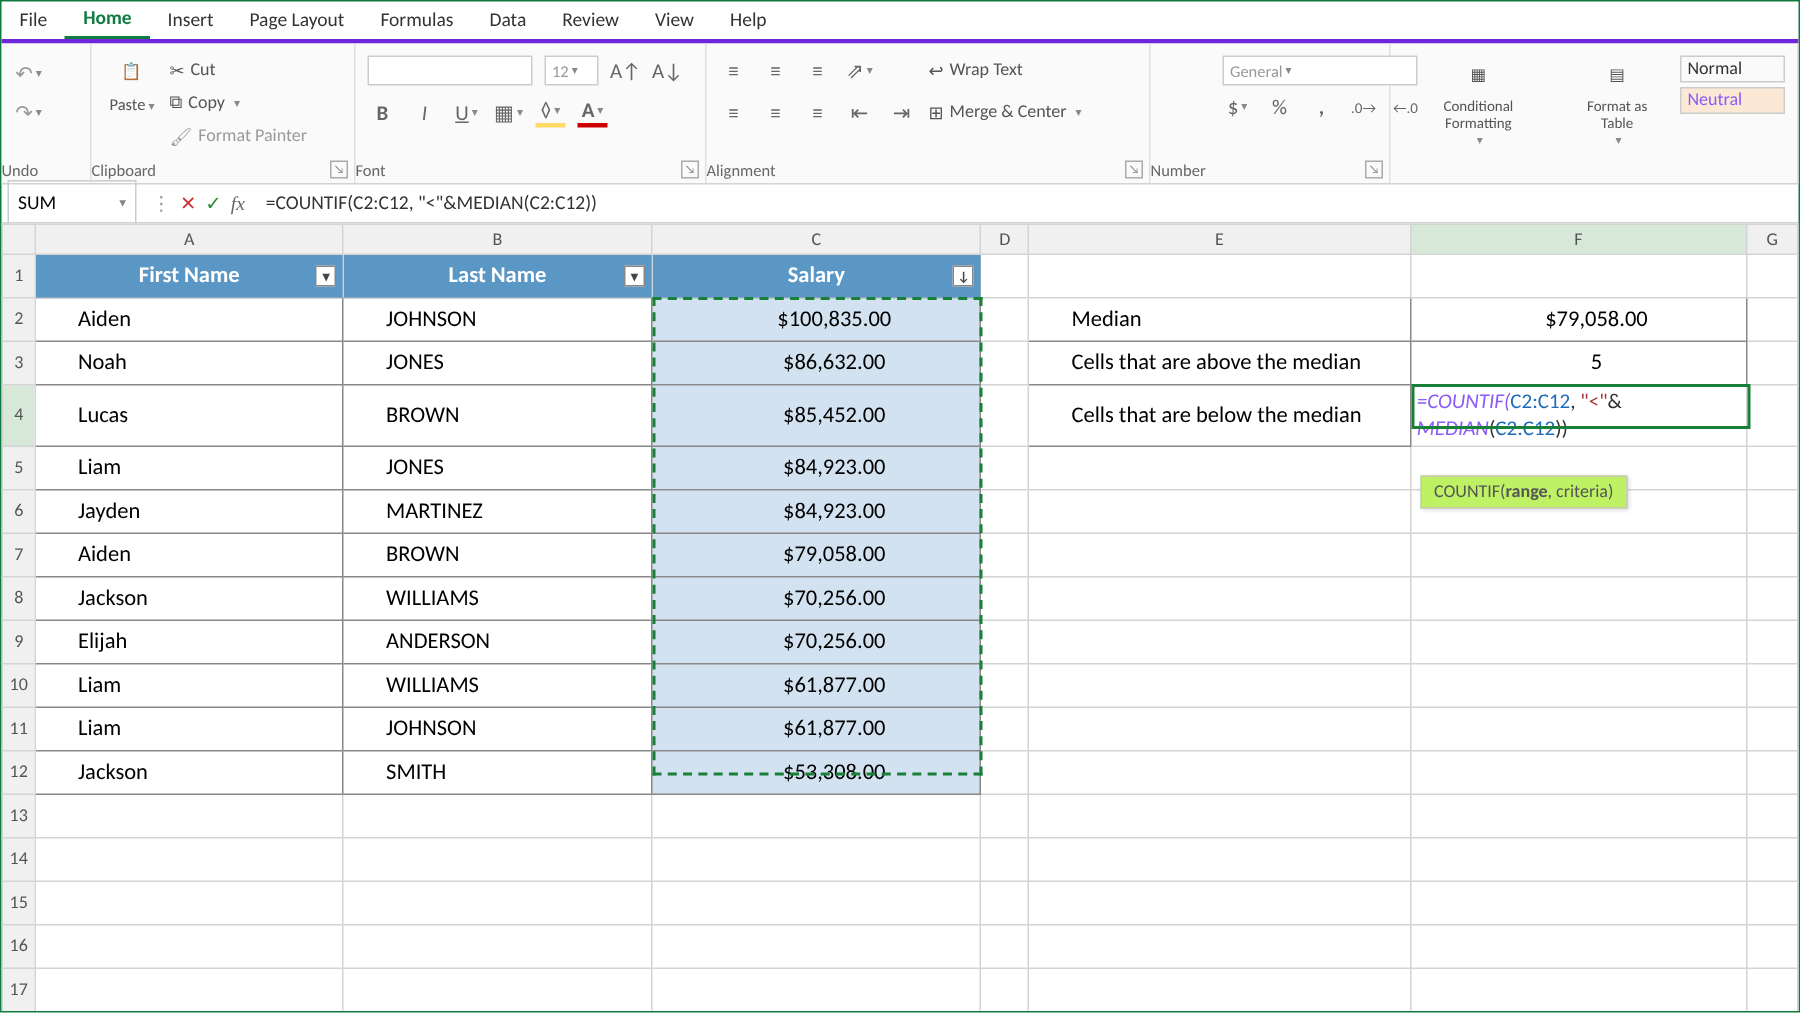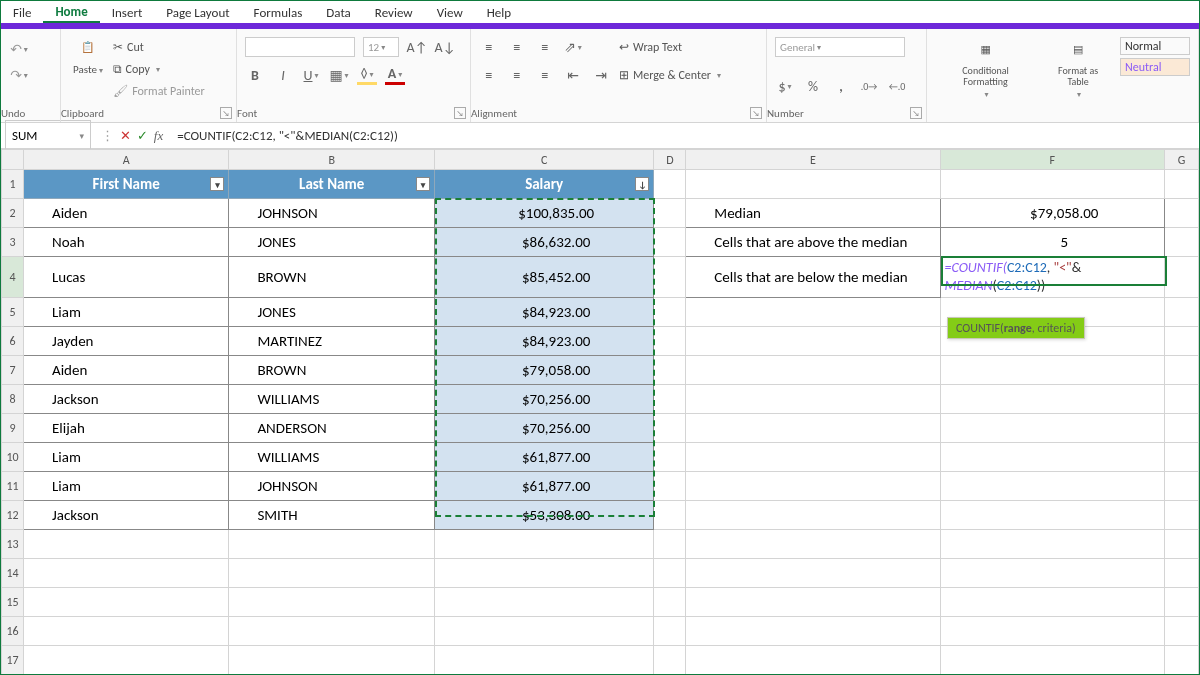--- a/index.html
+++ b/index.html
@@ -1,19 +1,19 @@
 <!DOCTYPE html>
 <html><head>
 <meta charset="utf-8">
 <style>
 * { margin: 0; padding: 0; box-sizing: border-box; font-family: "Segoe UI", Calibri, sans-serif; }
 body { background: #fff; width: 1200px; height: 675px; overflow: hidden; border: 1px solid #0e7a3d; }
 
 
-.tabs { display: flex; height: 28px; align-items: center; border-bottom: 6px solid #6d28d9; font-size: 13px; }
+.tabs { display: flex; height: 28px; align-items: center; border-bottom: 3px solid #6d28d9; font-size: 13px; }
 .tab { padding: 0 12px; height: 100%; display: flex; align-items: center; color: #333; cursor: pointer; }
 .tab.active { color: #107c41; border-bottom: 2px solid #107c41; font-weight: 600; }
 
 
 .ribbon { display: flex; height: 94px; background: #fafafa; border-bottom: 1px solid #d4d4d4; }
 .group { border-right: 1px solid #e0e0e0; display: flex; flex-direction: column; padding: 4px 8px 0; position: relative; }
 .group-label { position: absolute; bottom: 2px; left: 0; right: 0; font-size: 11px; color: #666; }
 .group-body { flex: 1; display: flex; align-items: flex-start; gap: 6px; }
 .dialog-launcher { position: absolute; bottom: 3px; right: 4px; width: 12px; height: 12px; border: 1px solid #aaa; font-size: 8px; display:flex; align-items:center; justify-content:center; color:#888;}
 
@@ -46,21 +46,21 @@
 .filt { position:absolute; right:4px; top:50%; transform:translateY(-50%); width:14px; height:14px; background:#fff; border:1px solid #888; font-size:9px; display:flex; align-items:center; justify-content:center; color:#444;}
 .band { background:#d3e2f0 !important; text-align:center;}
 .bord { border:1px solid #888 !important;padding-left:28px;}
 .marquee { position:absolute; border:2px dashed #1a7f37; pointer-events:none;}
 .activecell { position:absolute; border:2px solid #1a7f37; pointer-events:none; background:transparent;}
 
 .edit-cell { font-size:14px; color:#333; line-height:1.3; padding:2px 4px !important; vertical-align:top !important;}
 .fn-name { color:#8b5cf6;font-style:italic;}
 .rng { color:#1e6bb8;}
 .str { color:#a63a3a;}
-.tooltip-fn { position:absolute; background:#84cc16; border:1px solid #c8c8b8; font-size:12px; padding:3px 8px; color:#555; box-shadow:1px 1px 3px rgba(0,0,0,.15);}
+.tooltip-fn { position:absolute; background:#bef264; border:1px solid #c8c8b8; font-size:12px; padding:3px 8px; color:#555; box-shadow:1px 1px 3px rgba(0,0,0,.15);}
 
 
 .styles-gallery { display:flex; flex-direction:column; gap:3px; font-size:12px;}
 .style-box { border:1px solid #ccc; width:70px; height:18px; padding:0 4px; display:flex; align-items:center;}
 </style>
 </head>
 <body>
 
 <div class="tabs">
   <div class="tab">File</div>
@@ -160,21 +160,21 @@
             <span>⊞</span>
             <span>Merge &amp; Center</span>
           </div>
       </div>
     </div>
     <div class="group-label">Alignment</div>
     <div class="dialog-launcher">↘</div>
   </div>
 
   <div class="group gray" style="width:160px">
-    <div class="group-body" style="flex-direction:column; gap:19px; padding-top:4px;">
+    <div class="group-body" style="flex-direction:column; gap:4px; padding-top:4px;margin-left:40px;">
       <div class="box-input dd" style="width:130px">General</div>
       <div class="row">
         <span class="iconbtn dd">$</span>
         <span class="iconbtn">%</span>
         <span class="iconbtn">
             <b>,</b>
           </span>
         <span class="iconbtn" style="font-size:10px">.0→</span>
         <span class="iconbtn" style="font-size:10px">←.0</span>
       </div>

